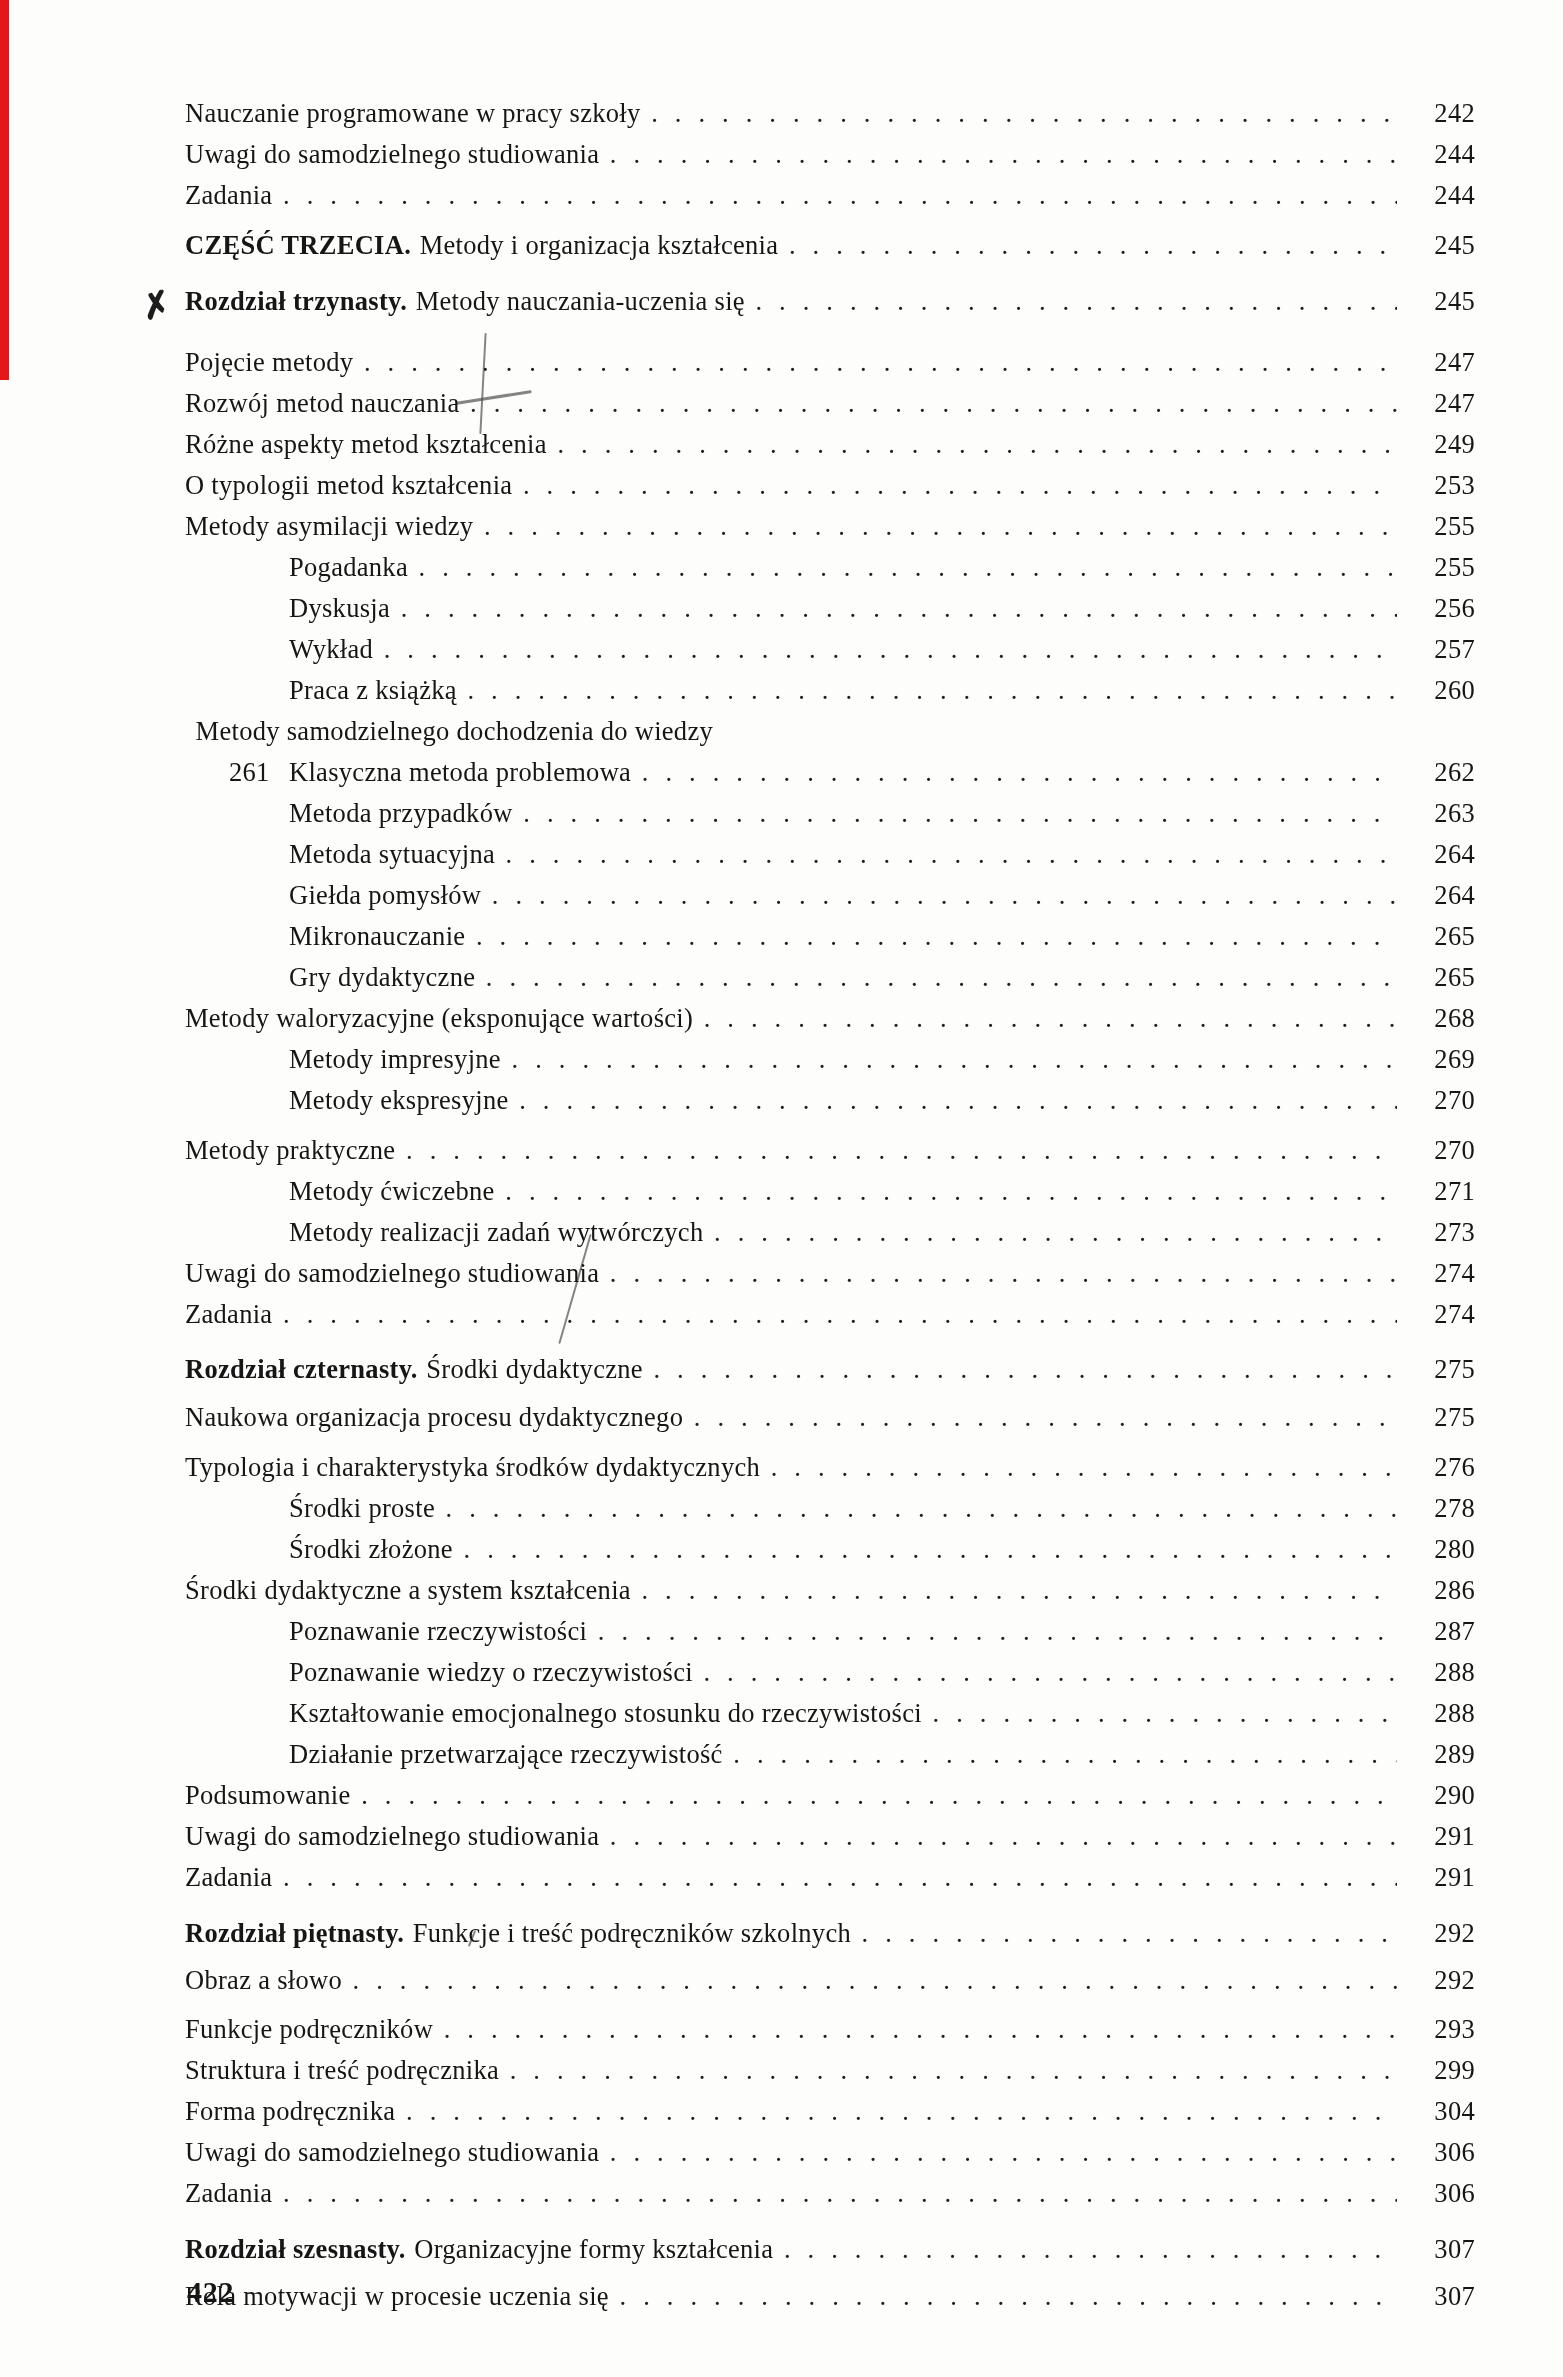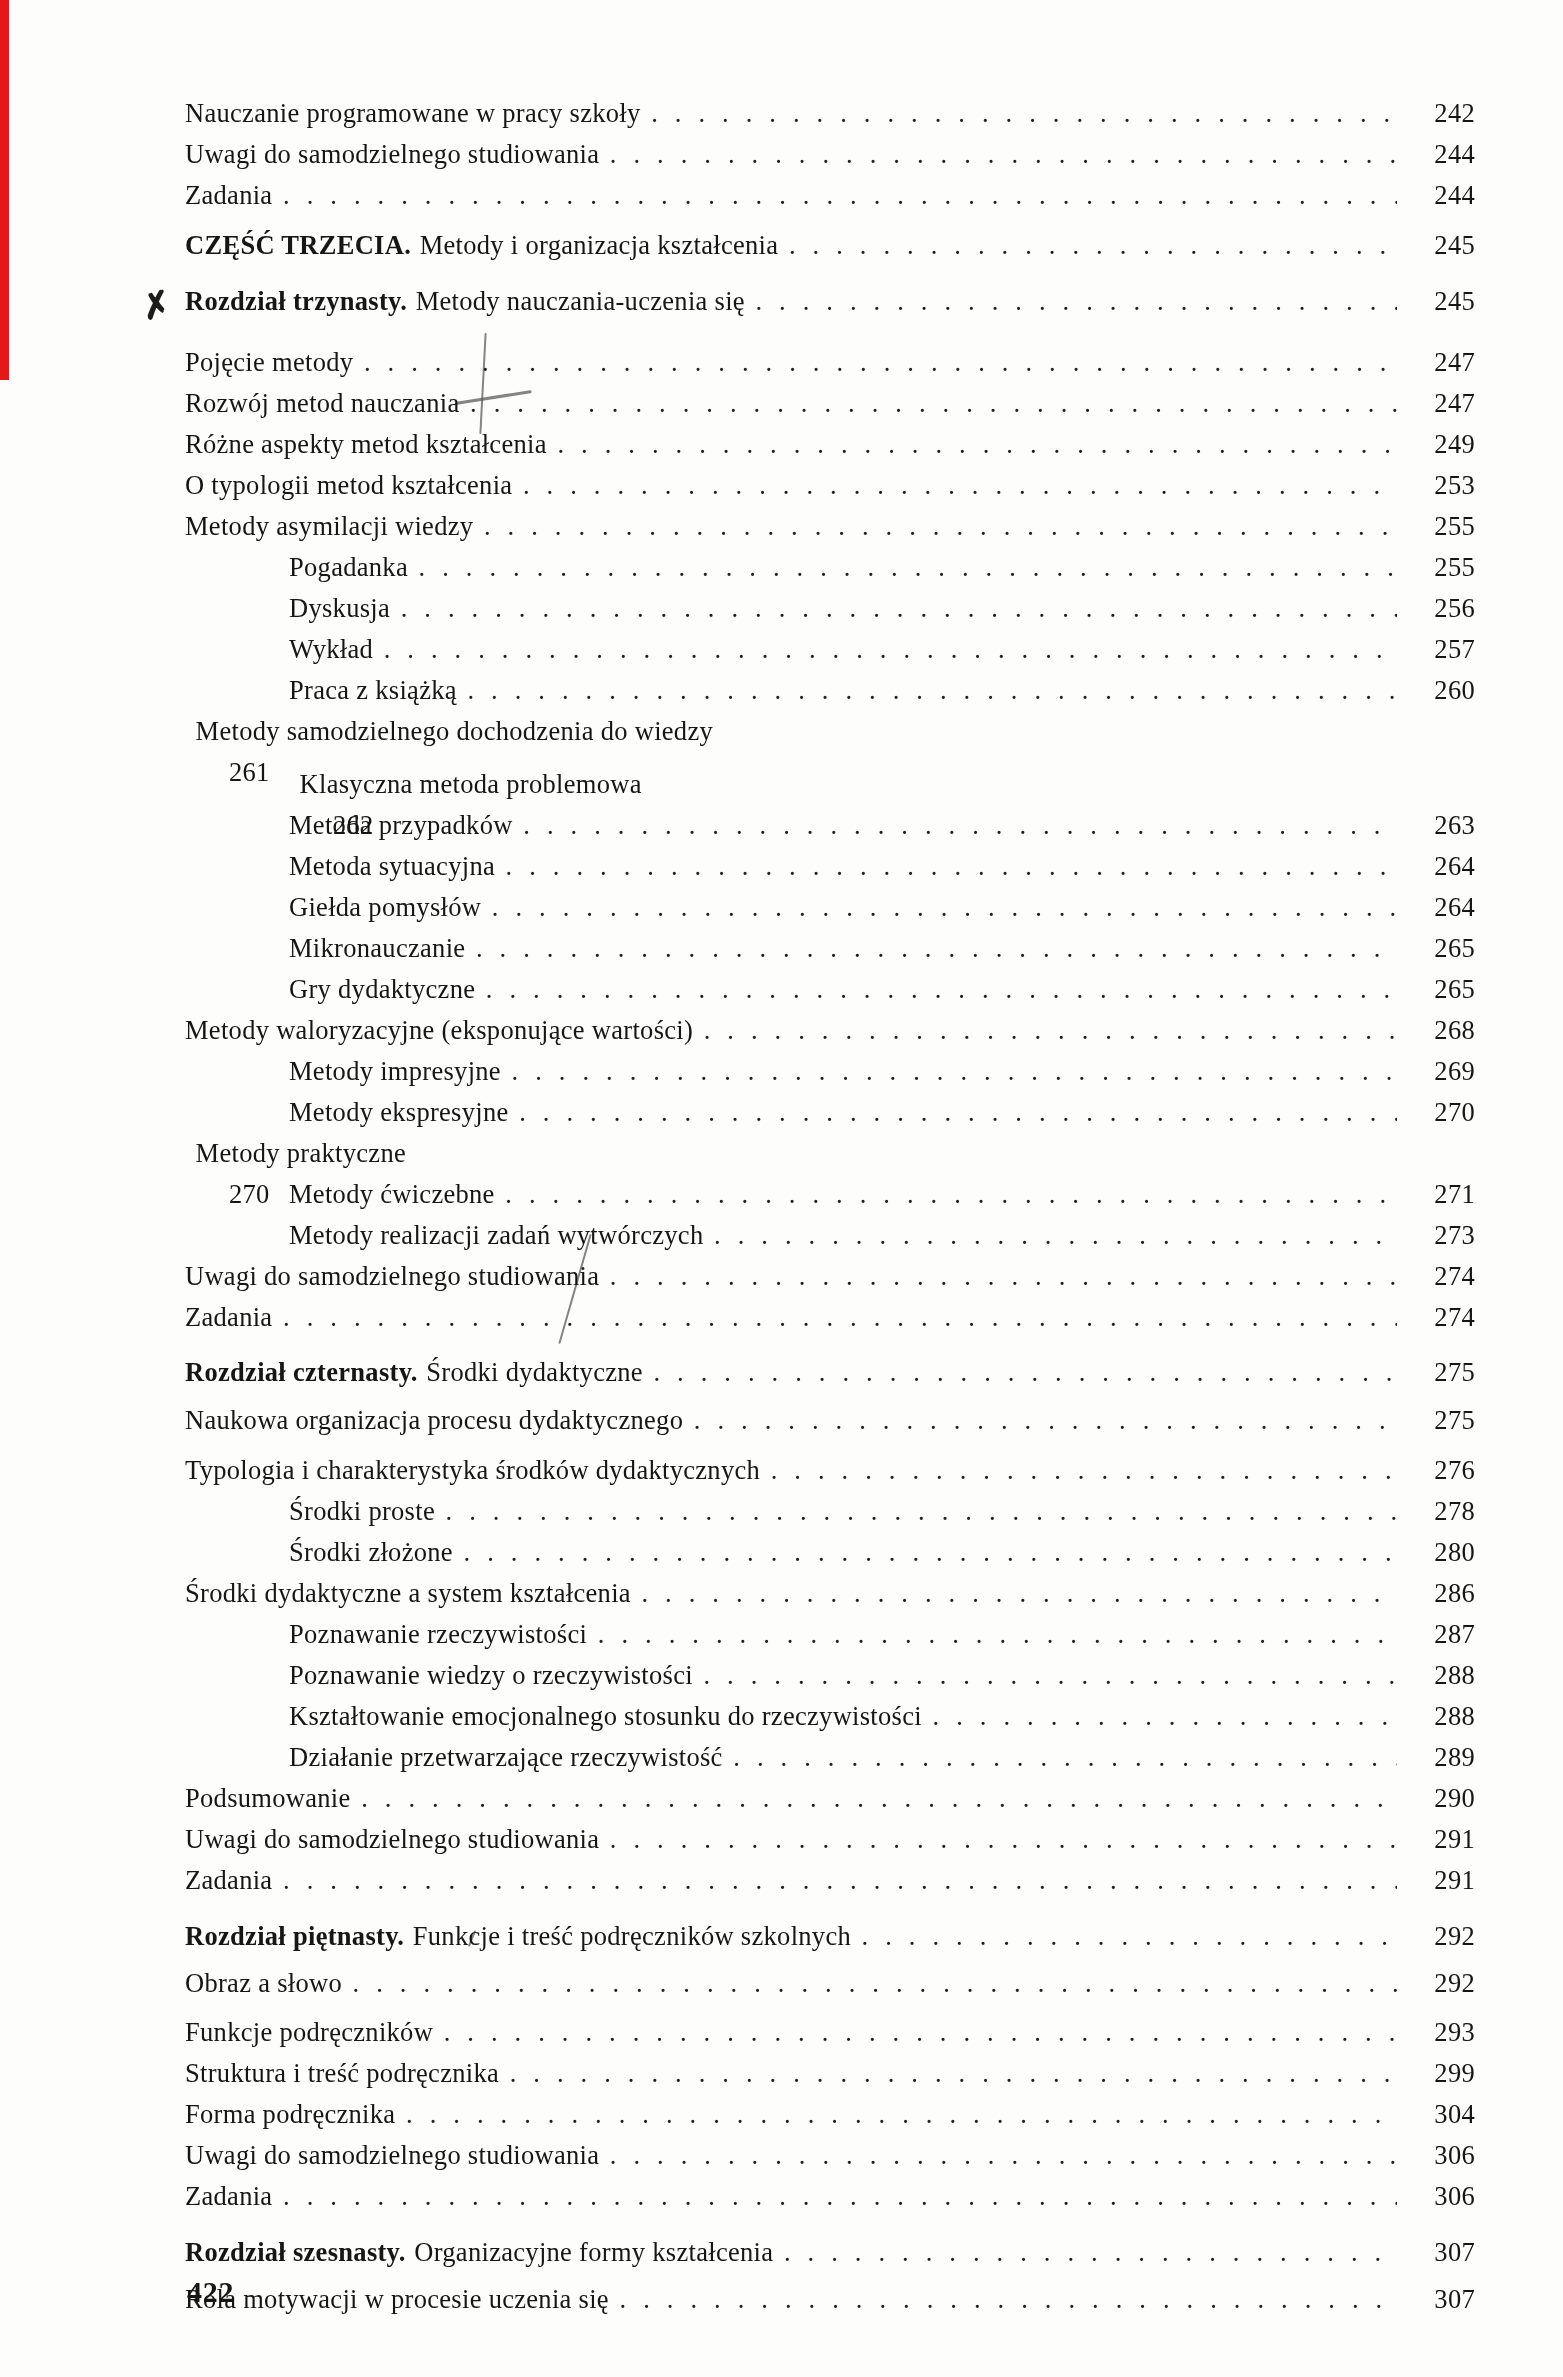--- a/index.html
+++ b/index.html
@@ -174,21 +174,21 @@
     <span class="title">Praca z książką</span>
     <span class="leader">..........................................................................................</span>
     <span class="pnum">260</span>
   </div>
       <div class="toc-row item" style="margin-top: 0px; flex-direction: column;">
 
     <span class="title">Metody samodzielnego dochodzenia do wiedzy</span>
     <span class="leader">..........................................................................................</span>
     <span class="pnum">261</span>
   </div>
-      <div class="toc-row subitem" style="margin-top: 12px; flex-direction: column;">
+      <div class="toc-row subitem" style="margin-top: 0px;">
 
     <span class="title">Klasyczna metoda problemowa</span>
     <span class="leader">..........................................................................................</span>
     <span class="pnum">262</span>
   </div>
       <div class="toc-row subitem" style="margin-top: 0px;">
 
     <span class="title">Metoda przypadków</span>
     <span class="leader">..........................................................................................</span>
     <span class="pnum">263</span>
@@ -228,21 +228,21 @@
     <span class="title">Metody impresyjne</span>
     <span class="leader">..........................................................................................</span>
     <span class="pnum">269</span>
   </div>
       <div class="toc-row subitem" style="margin-top: 0px;">
 
     <span class="title">Metody ekspresyjne</span>
     <span class="leader">..........................................................................................</span>
     <span class="pnum">270</span>
   </div>
-      <div class="toc-row item" style="margin-top: 0px; flex-direction: column;">
+      <div class="toc-row item" style="margin-top: 9px;">
 
     <span class="title">Metody praktyczne</span>
     <span class="leader">..........................................................................................</span>
     <span class="pnum">270</span>
   </div>
       <div class="toc-row subitem" style="margin-top: 0px;">
 
     <span class="title">Metody ćwiczebne</span>
     <span class="leader">..........................................................................................</span>
     <span class="pnum">271</span>

